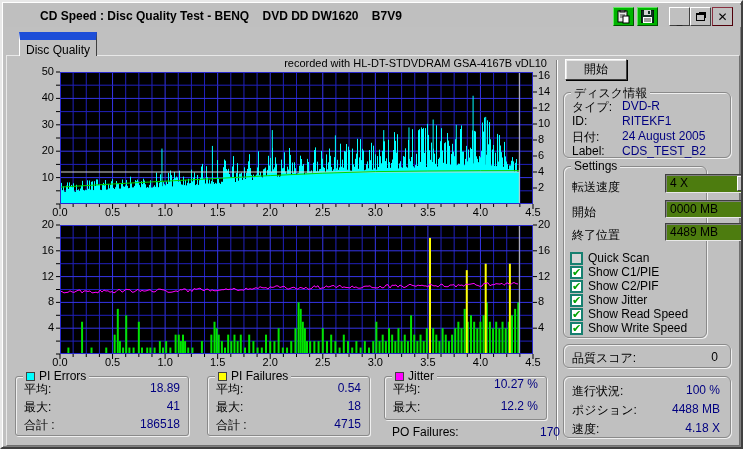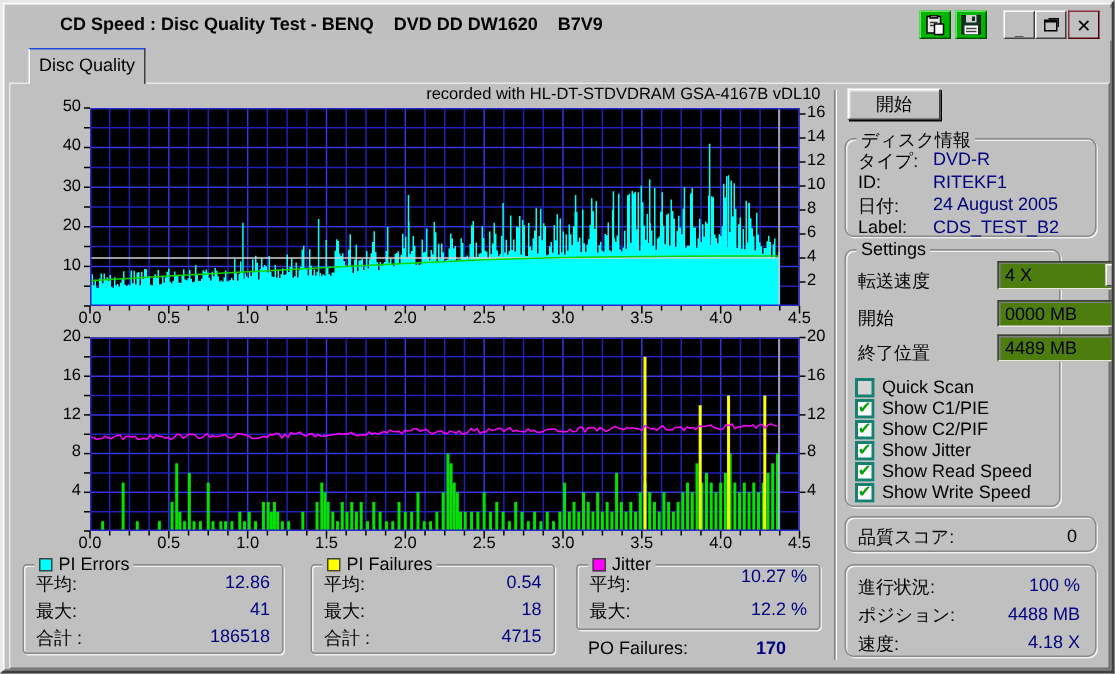--- a/index.html
+++ b/index.html
@@ -19,21 +19,21 @@
     position:absolute; top:2px; width:21px; height:19px; background:#c0c0c0;
     border-top:1px solid #fff; border-left:1px solid #fff;
     border-right:1px solid #404040; border-bottom:1px solid #404040;
     display:flex; align-items:center; justify-content:center; font-size:10px; color:#000;
   }
   .tb-green { background:#00b400; border-color:#60e860 #005000 #005000 #60e860; }
   
   #tab {
     left:17px; top:30px; width:78px; height:24px; background:#c0c0c0;
     border-left:1px solid #fff; border-right:1px solid #404040;
-    border-top:1px solid #1d4ed8;
+    border-top:8px solid #1d4ed8;
     font-size:12px; color:#000; text-align:center; line-height:20px; z-index:3;
   }
   #panel {
     left:4px; top:53px; width:734px; height:391px; background:#c0c0c0;
     border-top:1px solid #e8e8e8; border-left:1px solid #e8e8e8;
     border-right:1px solid #707070; border-bottom:1px solid #707070;
   }
   #recorded { top:55px; left:240px; width:305px; text-align:right; font-size:11px; color:#000; }
   .plot { background:#000; overflow:visible; }
   .axis-label { position:absolute; font-size:11px; color:#000; }
@@ -611,21 +611,21 @@
       </div>
   </div>
 
   <div class="group" style="left:13px;top:374px;width:174px;height:60px;border-radius:3px;">
     <div class="gtitle">
         <span class="swatch" style="background:#00ffff;"></span>
       <span>PI Errors</span>
       </div>
     <div id="pie-rows">
         <div class="row" style="left: 8px; top: 4px;">平均:</div>
-        <div class="val" style="left: 0px; top: 4px; width: 164px; text-align: right;">12.86</div>
+        <div class="val" style="left: 0px; top: 4px; width: 164px; text-align: right;">18.89</div>
         <div class="row" style="left: 8px; top: 22px;">最大:</div>
         <div class="val" style="left: 0px; top: 22px; width: 164px; text-align: right;">41</div>
         <div class="row" style="left: 8px; top: 40px;">合計 :</div>
         <div class="val" style="left: 0px; top: 40px; width: 164px; text-align: right;">186518</div>
       </div>
   </div>
   <div class="group" style="left:205px;top:374px;width:163px;height:60px;border-radius:3px;">
     <div class="gtitle">
         <span class="swatch" style="background:#ffff00;"></span>
       <span>PI Failures</span>
@@ -645,15 +645,15 @@
       <span>Jitter</span>
       </div>
     <div id="jit-rows">
         <div class="row" style="left: 8px; top: 4px;">平均:</div>
         <div class="val" style="left: 0px; top: 0; width: 153px; text-align: right;">10.27 %</div>
         <div class="row" style="left: 8px; top: 22px;">最大:</div>
         <div class="val" style="left: 0px; top: 22px; width: 153px; text-align: right;">12.2 %</div>
       </div>
   </div>
   <div class="row" style="left:390px;top:423px;">PO Failures:</div>
-  <div class="val" style="left:464px;top:423px;width:58px;text-align:right;font-weight:bold;">170</div>
+  <div class="val" style="left:500px;top:423px;width:58px;text-align:right;">170</div>
 
 </div>
 
 </body></html>

